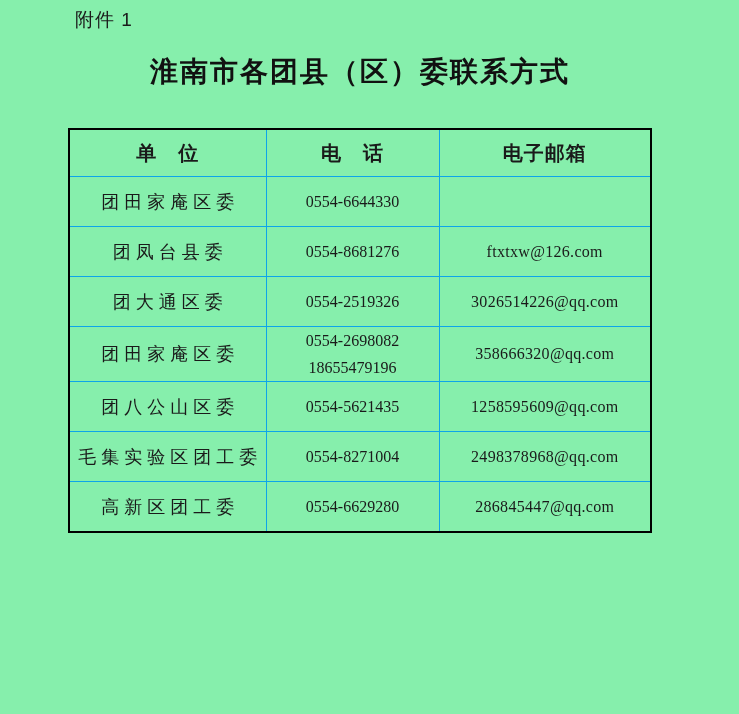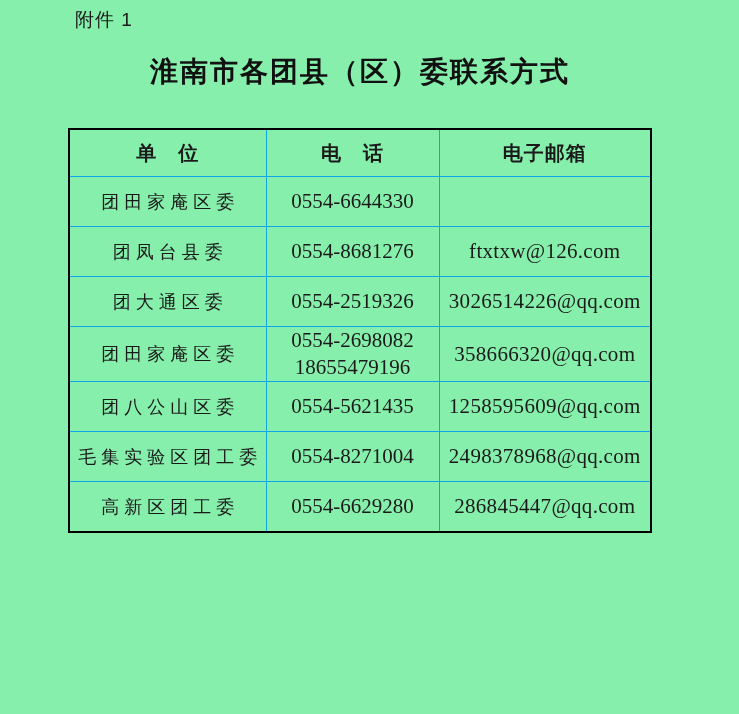--- a/index.html
+++ b/index.html
@@ -61,21 +61,21 @@
   .contact-table th {
     height: 46px;
     font-family: "Liberation Sans", sans-serif;
     font-weight: bold;
     font-size: 20px;
     letter-spacing: 1px;
   }
   .contact-table td {
     height: 49px;
     font-family: "Liberation Serif", serif;
-    font-size: 21px;
+    font-size: 16px;
   }
   td.unit-cell {
     font-size: 18px;
     letter-spacing: 5px;
     padding-left: 5px; 
   }
   td.phone-cell .phone-line {
     line-height: 27px;
     font-family: "Liberation Serif", serif;
   }

